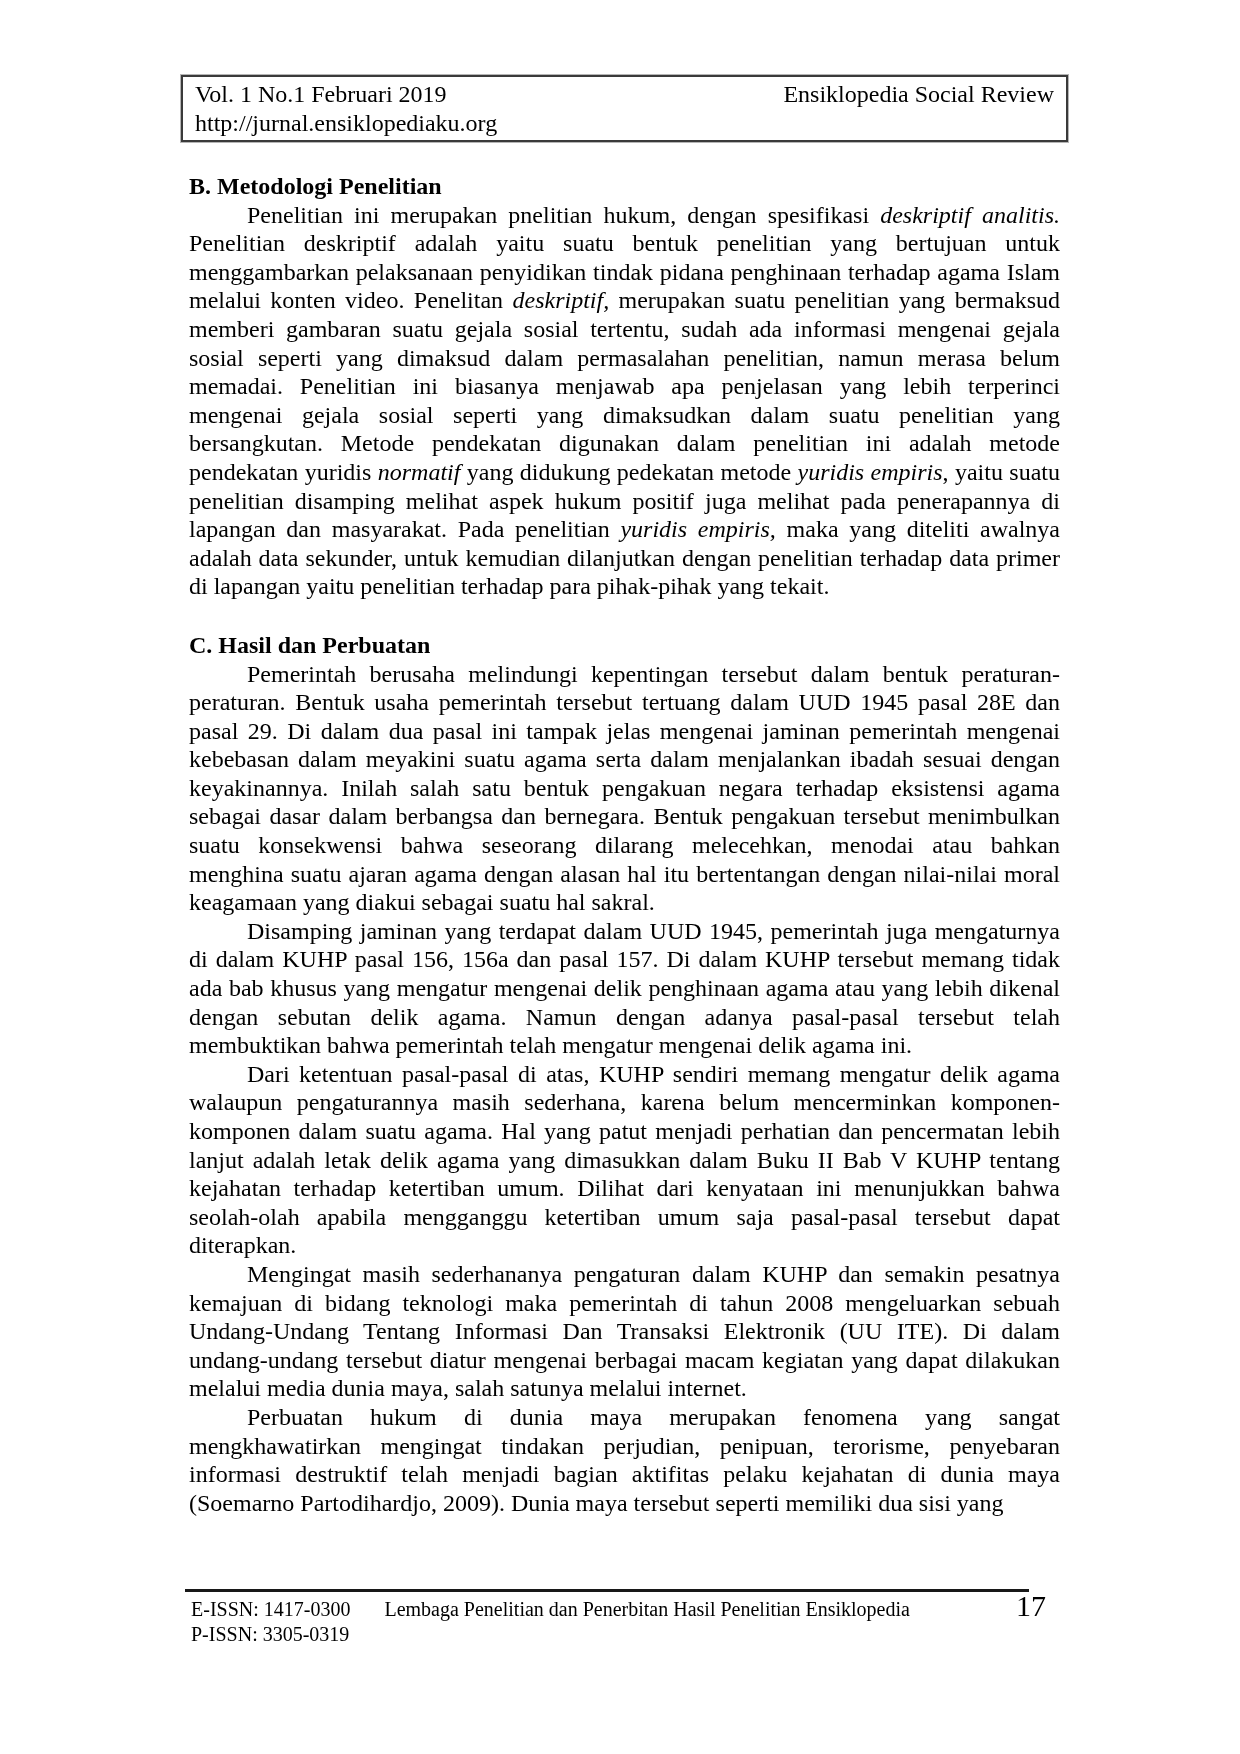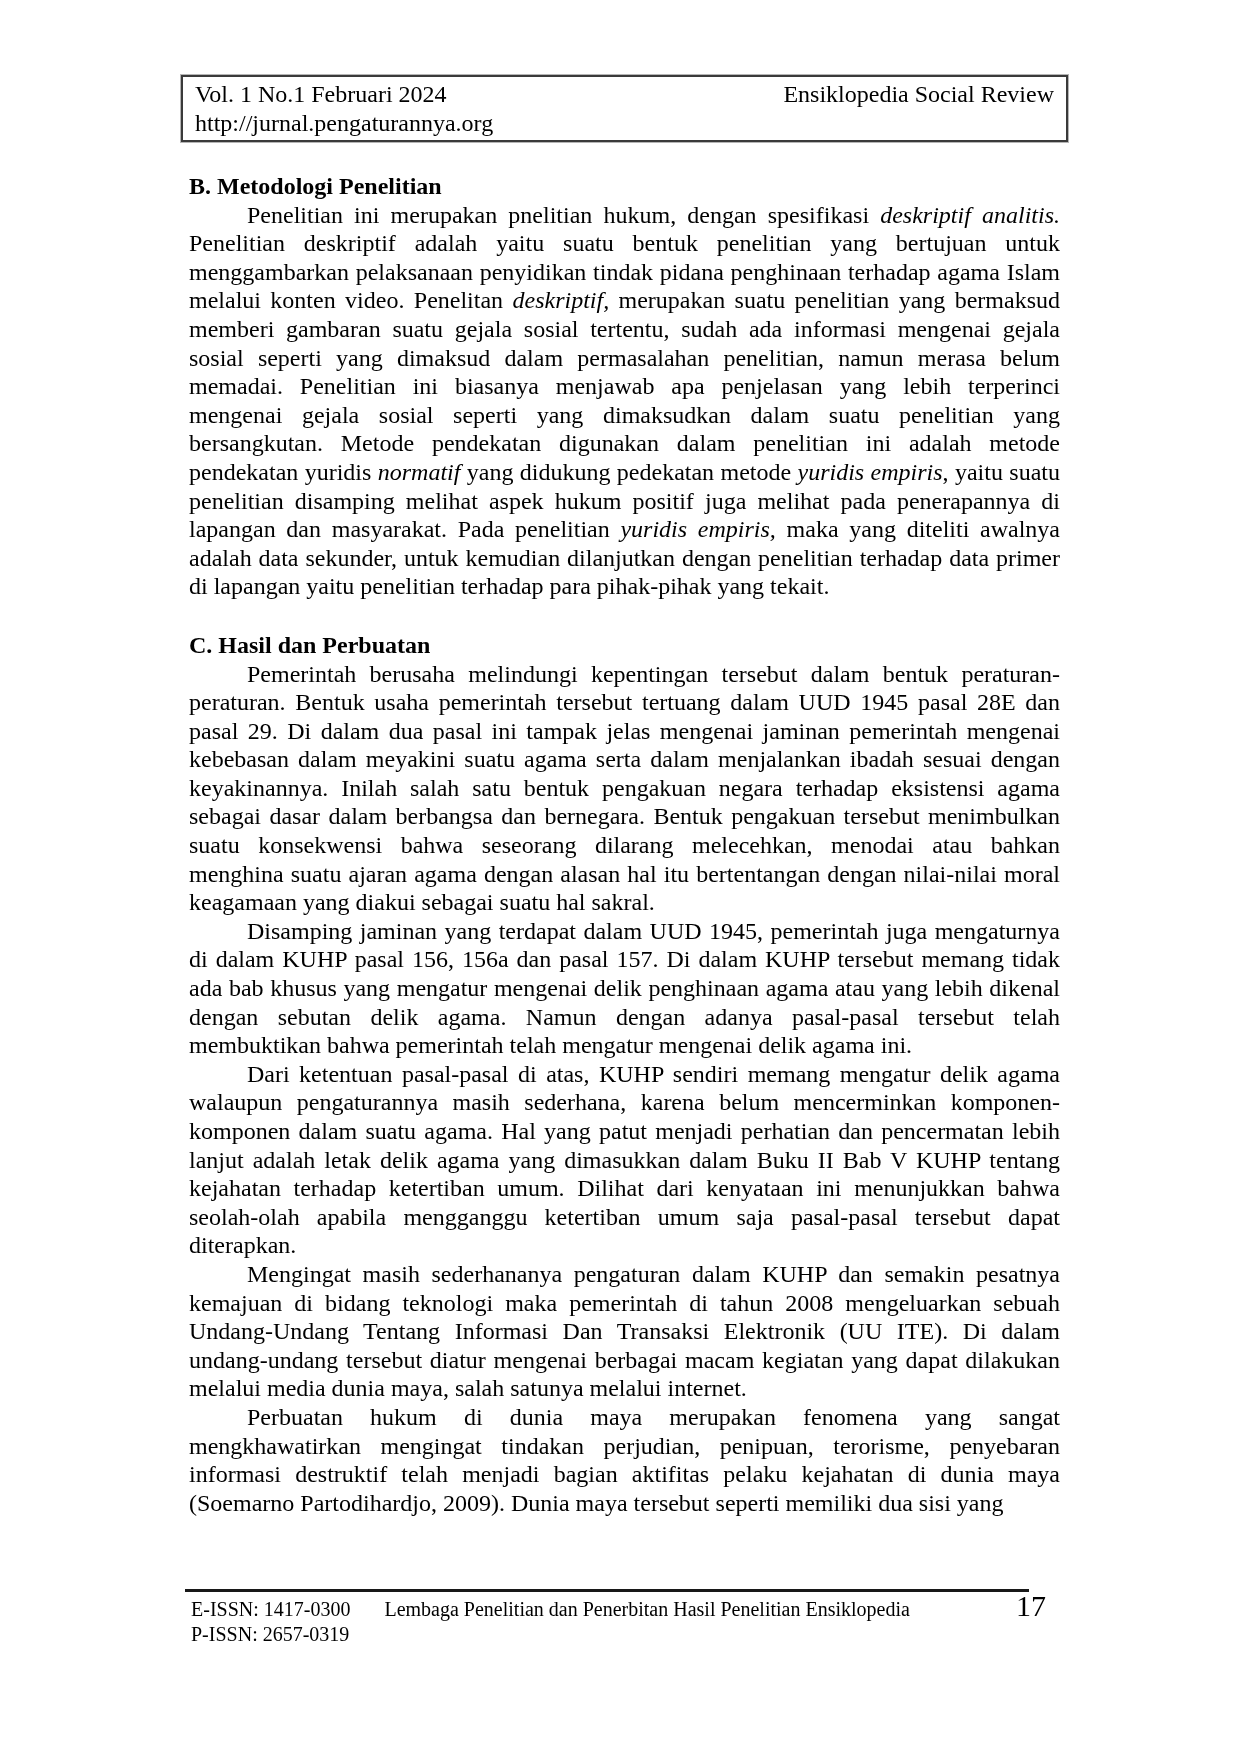--- a/index.html
+++ b/index.html
@@ -87,25 +87,25 @@
     line-height: 25px;
   }
 </style>
 </head>
 <body>
 
 <div class="page">
 
   <header class="header-box">
     <div class="header-row1">
-      <span>Vol. 1 No.1 Februari 2024</span>
+      <span>Vol. 1 No.1 Februari 2019</span>
       <span>Ensiklopedia Social Review</span>
     </div>
     <div class="header-row2">
-      <span>http://jurnal.pengaturannya.org</span>
+      <span>http://jurnal.ensiklopediaku.org</span>
     </div>
   </header>
 
   <main class="content" id="article-body">
       <section class="section">
         <h2 class="section-heading">B. Metodologi Penelitian</h2>
         <p class="para"><span>Penelitian ini merupakan pnelitian hukum, dengan spesifikasi </span><em>deskriptif analitis.</em><span> Penelitian deskriptif adalah yaitu suatu bentuk penelitian yang bertujuan untuk menggambarkan pelaksanaan penyidikan tindak pidana penghinaan terhadap agama Islam melalui konten video. Penelitan </span><em>deskriptif,</em><span> merupakan suatu penelitian yang bermaksud memberi gambaran suatu gejala sosial tertentu, sudah ada informasi mengenai gejala sosial seperti yang dimaksud dalam permasalahan penelitian, namun merasa belum memadai. Penelitian ini biasanya menjawab apa penjelasan yang lebih terperinci mengenai gejala sosial seperti yang dimaksudkan dalam suatu penelitian yang bersangkutan. Metode pendekatan digunakan dalam penelitian ini adalah metode pendekatan yuridis </span><em>normatif</em><span> yang didukung pedekatan metode </span><em>yuridis empiris</em><span>, yaitu suatu penelitian disamping melihat aspek hukum positif juga melihat pada penerapannya di lapangan dan masyarakat. Pada penelitian </span><em>yuridis empiris,</em><span> maka yang diteliti awalnya adalah data sekunder, untuk kemudian dilanjutkan dengan penelitian terhadap data primer di lapangan yaitu penelitian terhadap para pihak-pihak yang tekait.</span></p>
       </section>
       <section class="section">
         <h2 class="section-heading">C. Hasil dan Perbuatan</h2>
@@ -119,17 +119,17 @@
 
   <div class="footer-rule"></div>
 
   <footer class="footer">
     <div class="footer-line1">
       <span>E-ISSN: 1417-0300</span>
       <span class="footer-publisher">Lembaga Penelitian dan Penerbitan Hasil Penelitian Ensiklopedia</span>
       <span class="footer-pagenum">17</span>
     </div>
     <div class="footer-line2">
-      <span>P-ISSN: 2657-0319</span>
+      <span>P-ISSN: 3305-0319</span>
     </div>
   </footer>
 
 </div>
 
 </body></html>

